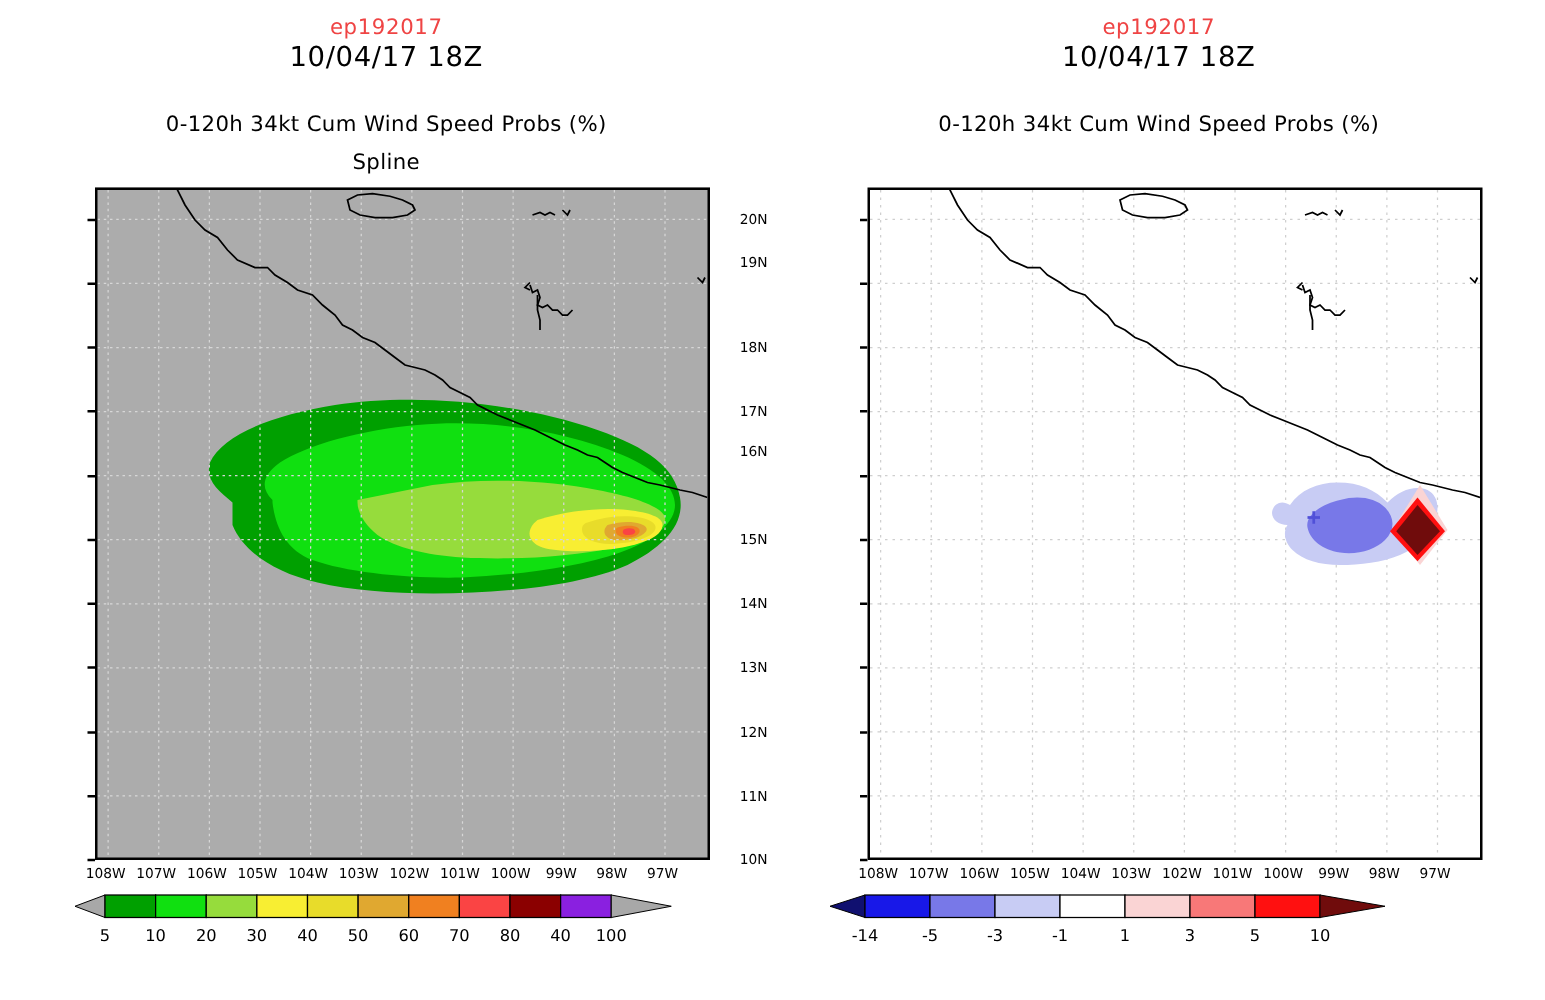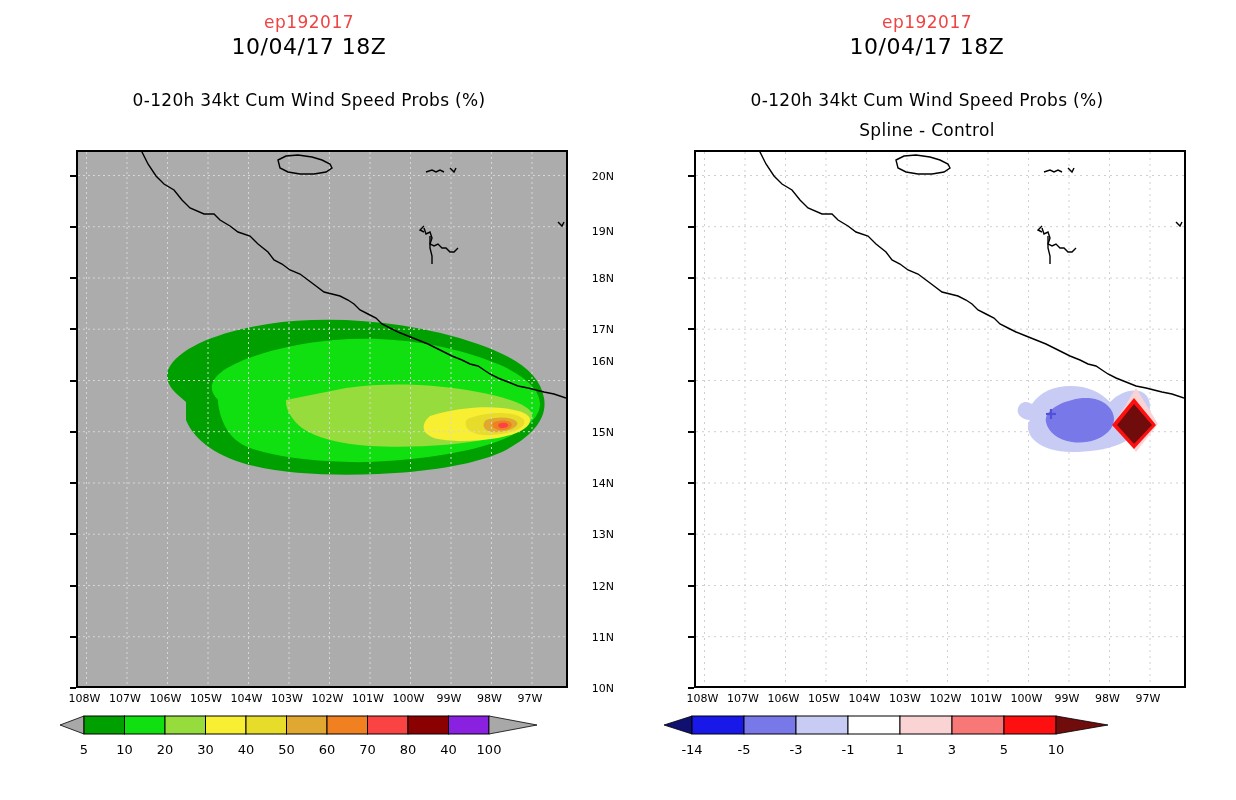--- a/index.html
+++ b/index.html
@@ -34,20 +34,21 @@
   .cbar-lab{position:absolute;font-size:13px;color:#000;transform:translateX(-50%);top:30px;}
 </style>
 </head>
 <body>
 
 <div class="panel panel-left">
 
   <div class="titles t-storm">ep192017</div>
   <div class="titles t-date">10/04/17 18Z</div>
   <div class="titles t-main">0-120h 34kt Cum Wind Speed Probs (%)</div>
+  <div class="titles t-sub">Spline</div>
 
   <div>
 
     <div class="ytick-mark" style="left:70px;top:688px"></div>
     <div class="ytick-mark" style="left:70px;top:636.7px"></div>
     <div class="ytick-mark" style="left:70px;top:585.5px"></div>
     <div class="ytick-mark" style="left:70px;top:534.2px"></div>
     <div class="ytick-mark" style="left:70px;top:483px"></div>
     <div class="ytick-mark" style="left:70px;top:431.7px"></div>
     <div class="ytick-mark" style="left:70px;top:380.5px"></div>
@@ -178,33 +179,32 @@
     <div class="cbar-lab" style="left:448.5px">40</div>
     <div class="cbar-lab" style="left:489px">100</div>
   </div>
 </div>
 
 <div class="panel panel-right">
 
   <div class="titles t-storm">ep192017</div>
   <div class="titles t-date">10/04/17 18Z</div>
   <div class="titles t-main">0-120h 34kt Cum Wind Speed Probs (%)</div>
-  <div class="titles t-sub">Spline - Control</div>
 
   <div>
     <div class="ytick" style="top:688px">10N</div>
     <div class="ytick" style="top:636.7px">11N</div>
     <div class="ytick" style="top:585.5px">12N</div>
     <div class="ytick" style="top:534.2px">13N</div>
     <div class="ytick" style="top:483px">14N</div>
     <div class="ytick" style="top:431.7px">15N</div>
     <div class="ytick" style="top:361px">16N</div>
     <div class="ytick" style="top:329.2px">17N</div>
     <div class="ytick" style="top:278px">18N</div>
-    <div class="ytick" style="top:231px">19N</div>
+    <div class="ytick" style="top:210px">19N</div>
     <div class="ytick" style="top:175.5px">20N</div>
 
     <div class="ytick-mark" style="left:70px;top:688px"></div>
     <div class="ytick-mark" style="left:70px;top:636.7px"></div>
     <div class="ytick-mark" style="left:70px;top:585.5px"></div>
     <div class="ytick-mark" style="left:70px;top:534.2px"></div>
     <div class="ytick-mark" style="left:70px;top:483px"></div>
     <div class="ytick-mark" style="left:70px;top:431.7px"></div>
     <div class="ytick-mark" style="left:70px;top:380.5px"></div>
     <div class="ytick-mark" style="left:70px;top:329.2px"></div>

